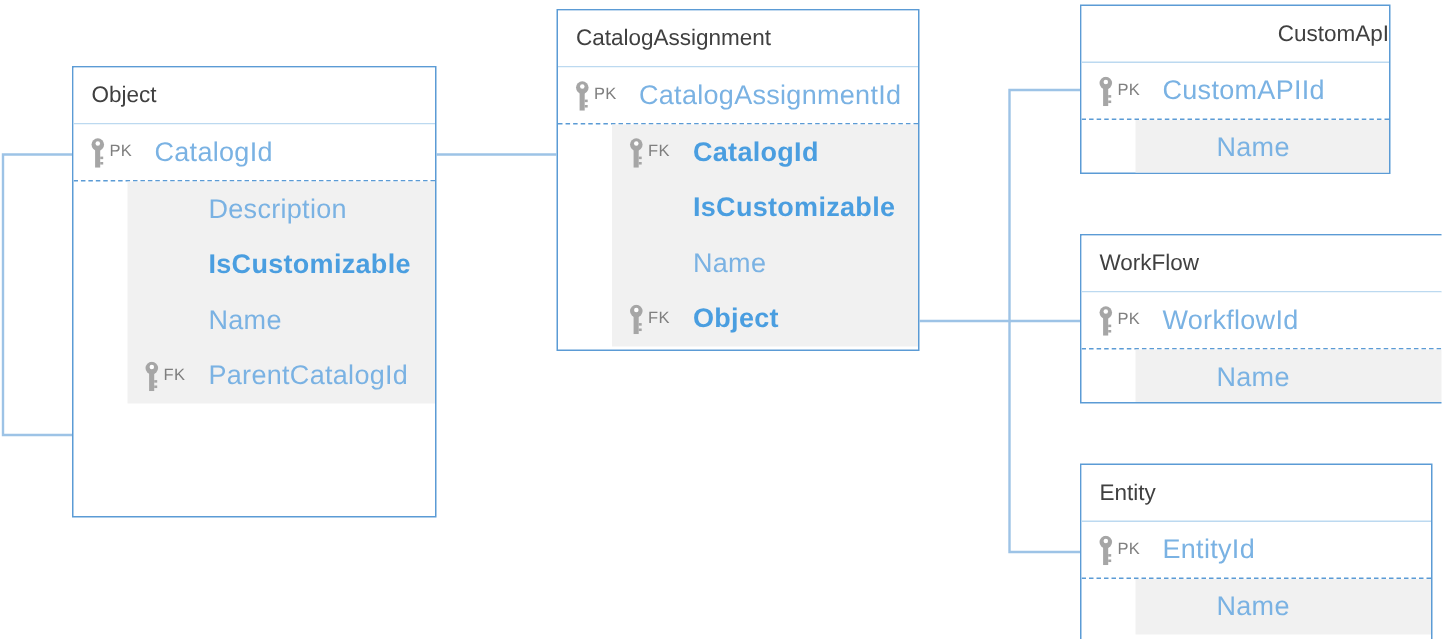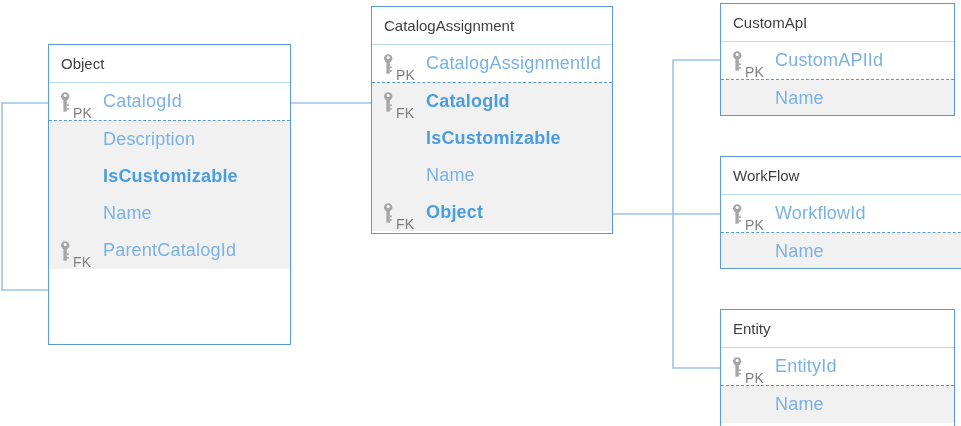--- a/index.html
+++ b/index.html
@@ -44,20 +44,21 @@
     background: #ffffff;
     border-bottom: 1px solid #bcd9f0;
     white-space: nowrap;
   }
   .pk-section {
     background: #ffffff;
     border-bottom: 1px dashed #5b9bd5;
   }
   .attr-section {
     background: #f1f1f1;
+    margin-left: 36px;
   }
   .row {
     position: relative;
     box-sizing: border-box;
     height: 37px;
     line-height: 37px;
     white-space: nowrap;
   }
   .keycell {
     position: absolute;
@@ -70,22 +71,22 @@
   .key-icon {
     position: absolute;
     left: 3px;
     top: 9px;
     width: 11px;
     height: 20px;
   }
   .keytag {
     position: absolute;
     left: 16px;
-    top: 12px;
-    font-size: 14px;
+    top: 0;
+    font-size: 11px;
     color: #7f7f7f;
     letter-spacing: 0.2px;
   }
   .attr-name {
     position: absolute;
     left: 54px;
     top: 0;
     font-size: 18px;
     color: #7ab2e3;
     letter-spacing: 0.2px;
@@ -204,21 +205,21 @@
                 <rect x="6.8" y="16.0" width="2.0" height="1.7"></rect>
               </g>
               <circle cx="5.2" cy="3.6" r="1.5" fill="#ffffff"></circle>
             </svg>
             <span class="keytag">FK</span>
           </span>
           <span class="attr-name bold">Object</span>
         </div>
       </div>
   </div>
-    <div class="entity" style="left: 720px; top: 3px; width: 235px; height: 113px;">
+    <div class="entity" style="left: 720px; top: 3px; width: 207px; height: 113px; text-align: right;">
     <div class="entity-header">CustomApI</div>
     <div class="pk-section">
         <div class="row">
           <span class="keycell">
             <svg class="key-icon" viewBox="0 0 11 20">
               <g fill="#a6a6a6">
                 <circle cx="5.2" cy="4.4" r="4.2"></circle>
                 <rect x="3.4" y="7.5" width="3.4" height="12.2"></rect>
                 <rect x="6.8" y="12.4" width="2.0" height="1.7"></rect>
                 <rect x="6.8" y="16.0" width="2.0" height="1.7"></rect>

